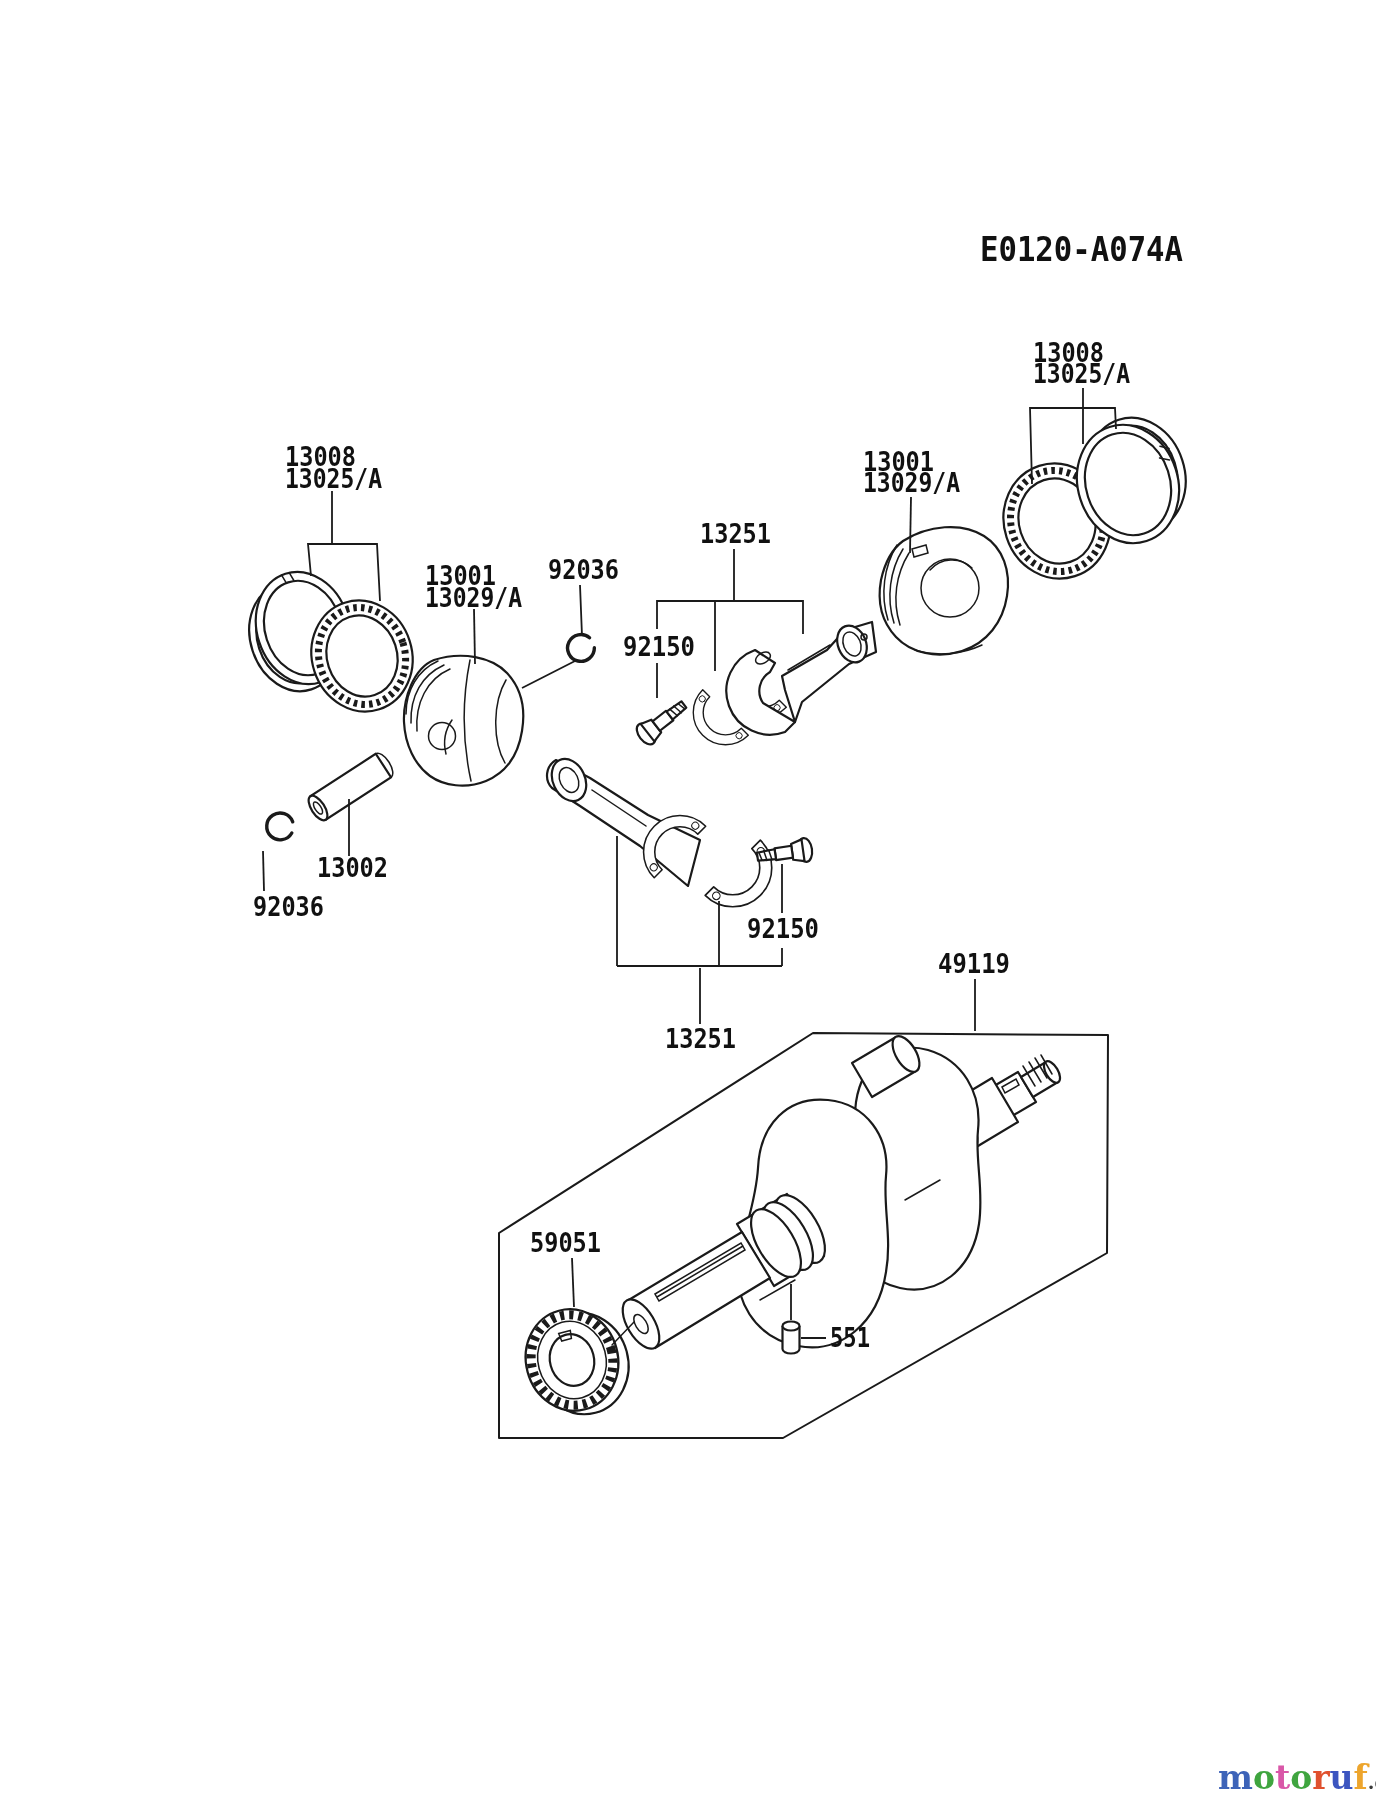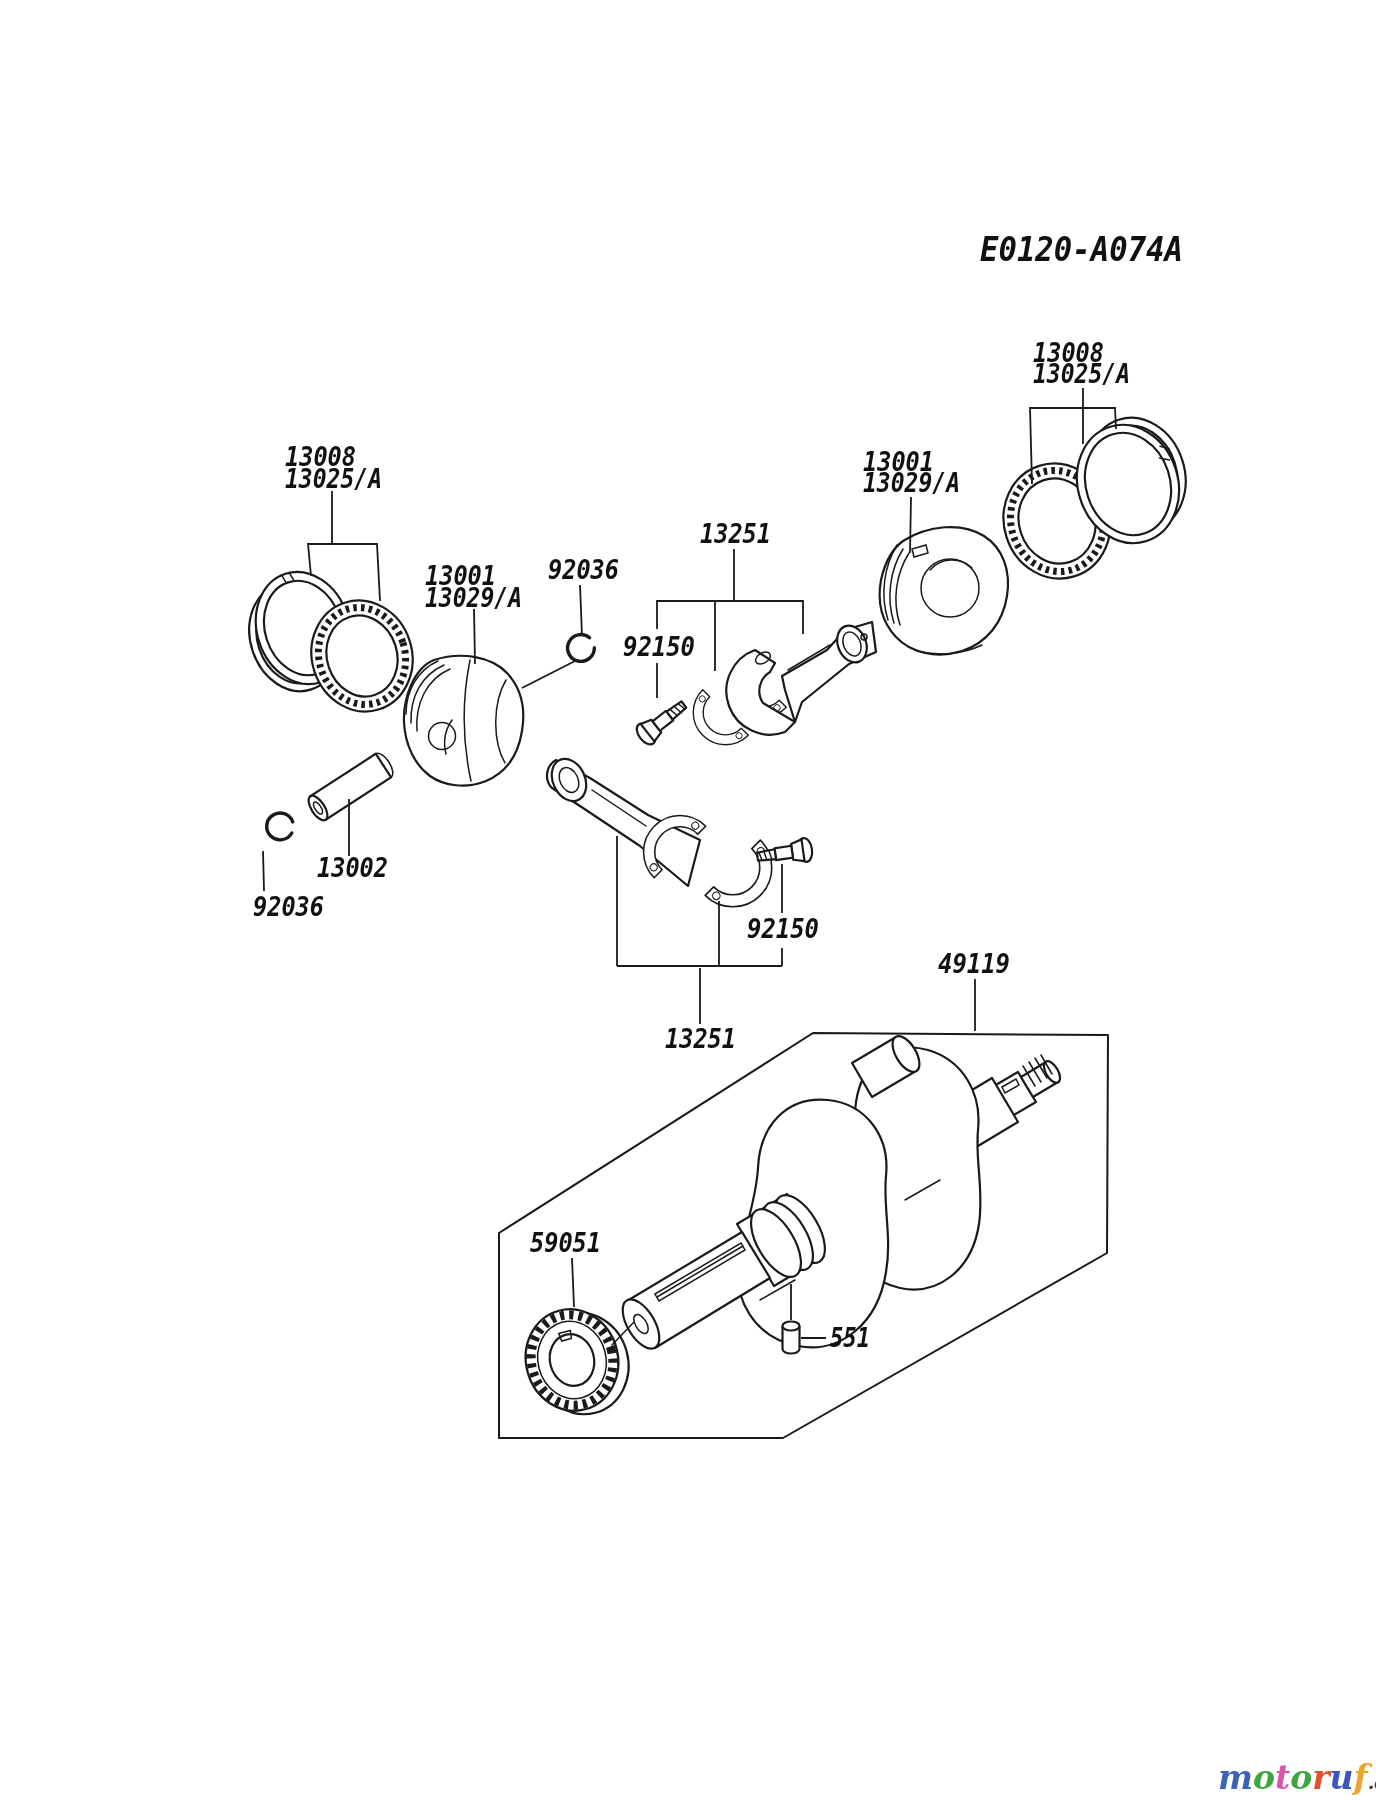--- a/index.html
+++ b/index.html
@@ -1,17 +1,17 @@
 <!DOCTYPE html>
 <html><head>
 <meta charset="utf-8">
 <style>
   html,body{margin:0;padding:0;background:#ffffff;}
   body{width:1376px;height:1800px;position:relative;font-family:"DejaVu Sans Mono",monospace;}
-  #stage{position:absolute;inset:0;font-style:italic;}
+  #stage{position:absolute;inset:0;}
   svg{display:block;}
   .ln{stroke:#1a1a1a;stroke-width:2;fill:none;stroke-linecap:round;stroke-linejoin:round;}
   .part{stroke:#1a1a1a;stroke-width:2.2;fill:#ffffff;stroke-linejoin:round;}
   .partthin{stroke:#1a1a1a;stroke-width:1.5;fill:none;stroke-linecap:round;}
   .leader{stroke:#1a1a1a;stroke-width:1.8;fill:none;}
   .teeth{stroke:#1a1a1a;fill:none;}
   .lbl{font-family:"DejaVu Sans Mono",monospace;font-weight:bold;font-size:27px;fill:#111111;}
   .title{font-family:"DejaVu Sans Mono",monospace;font-weight:bold;font-size:34px;fill:#111111;}
   .wm{font-family:"DejaVu Serif",serif;font-weight:bold;font-size:33px;}
   .wm-suffix{font-family:"DejaVu Serif",serif;font-weight:bold;font-size:19px;}

